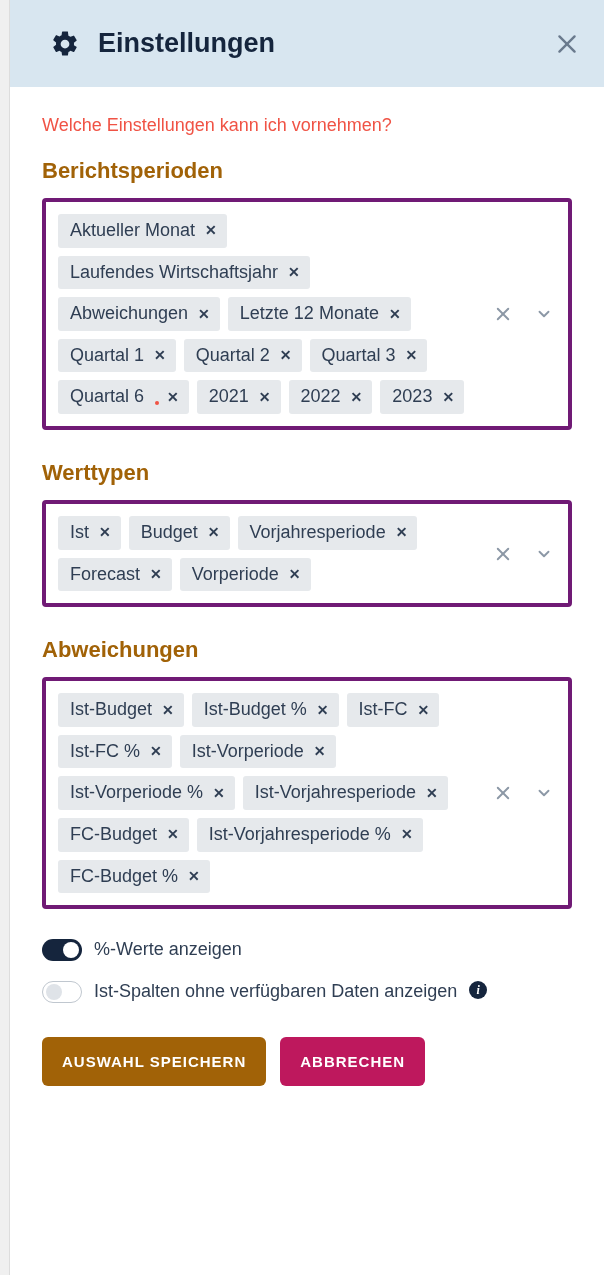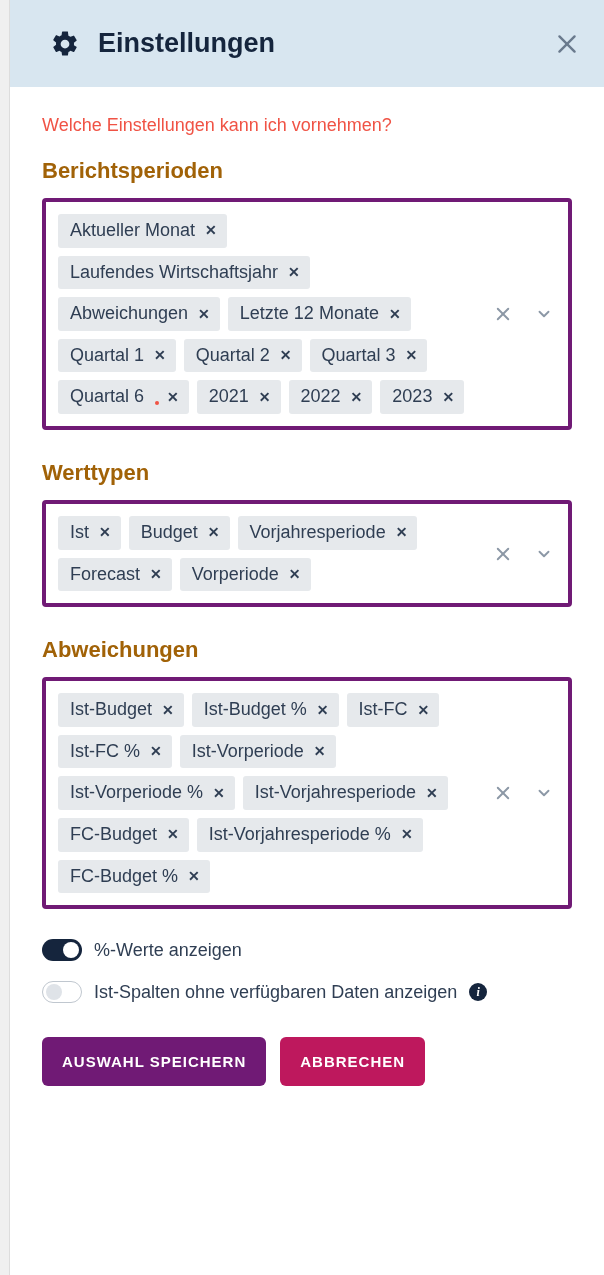--- a/index.html
+++ b/index.html
@@ -62,41 +62,41 @@
     padding: 6px 10px 6px 12px;
     display: inline-flex;
     align-items: center;
     gap: 10px;
     font-size: 18px;
     color: #2f3e53;
     line-height: 1.2;
   }
   .chip-x { color: #2f3e53; cursor: pointer; font-weight: 700; font-size: 14px; }
   .toggles { margin-top: 4px; margin-bottom: 34px; }
-  .toggle-row { display: flex; align-items: center; gap: 12px; margin-bottom: 20px; font-size: 18px; color: #2f3e53; }
+  .toggle-row { display: flex; align-items: flex-start; gap: 12px; margin-bottom: 20px; font-size: 18px; color: #2f3e53; }
   .switch {
     width: 40px; height: 22px; border-radius: 11px; position: relative; cursor: pointer; flex-shrink: 0;
   }
   .switch-knob {
     position: absolute; width: 16px; height: 16px; border-radius: 50%; background: #fff; top: 3px; transition: left .15s;
   }
   .switch.on { background: #15253d; }
   .switch.on .switch-knob { left: 21px; }
   .switch.off { background: #fff; border: 1px solid #c0c7cf; }
   .switch.off .switch-knob { left: 3px; top: 2px; background: #dfe3e8; }
   .info-icon {
     width: 18px; height: 18px; border-radius: 50%; background: #15253d; color: #fff;
     display: inline-flex; align-items: center; justify-content: center; font-size: 12px; font-weight: 700; font-style: italic; font-family: Georgia, serif;
     flex-shrink: 0;
   }
   .buttons { display: flex; gap: 14px; }
   .btn {
     border: none; border-radius: 6px; padding: 16px 20px; font-size: 15px; font-weight: 800; letter-spacing: 1px; cursor: pointer; text-transform: uppercase;
   }
-  .btn-primary { background: #701a75; color: #fff; }
+  .btn-primary { background: #a16207; color: #fff; }
   .btn-cancel { background: #be185d; color: #fff; }
   .red-dot {
     display: inline-block; width: 4px; height: 4px; background: #f05345; border-radius: 50%; vertical-align: baseline; margin-left: 1px; margin-right: -2px; position: relative; top: 6px;
   }
 </style>
 </head>
 <body>
 
 <div class="left-stub"></div>
 

